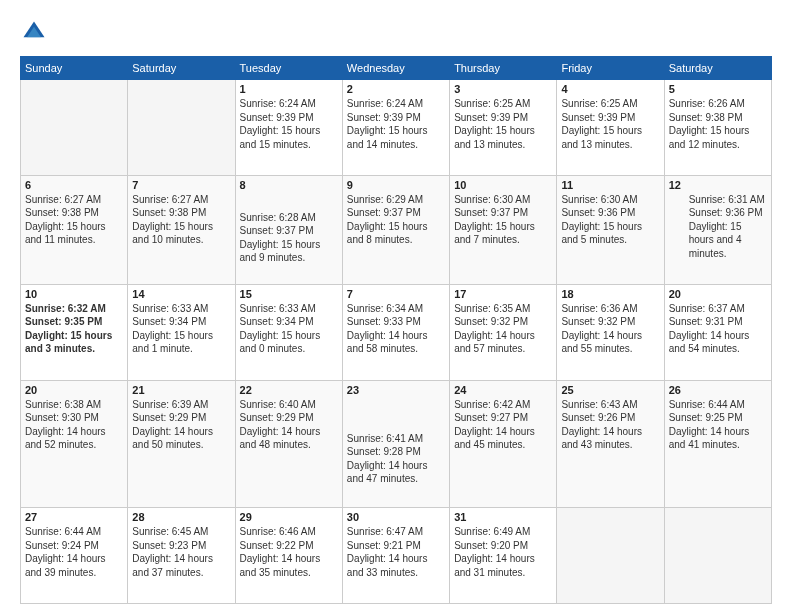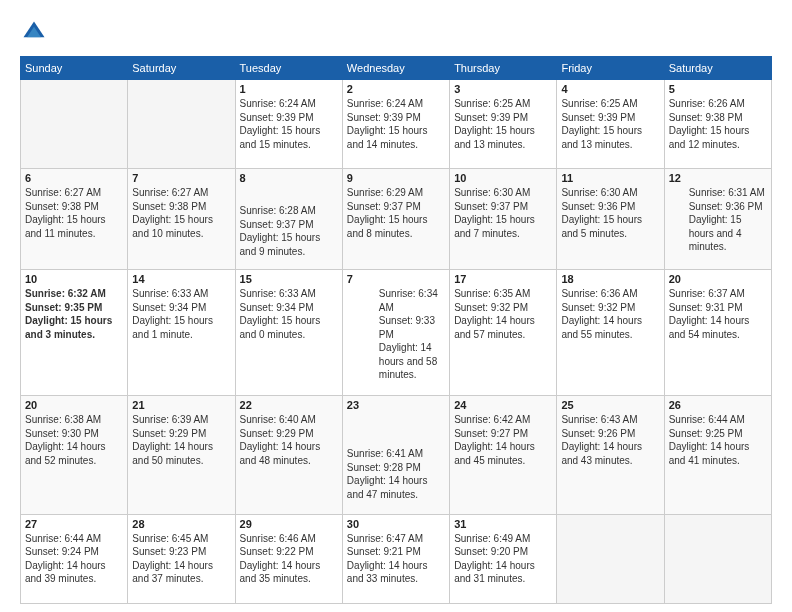--- a/index.html
+++ b/index.html
@@ -233,21 +233,21 @@
 Daylight: 15 hours and 1 minute.</div>
           </td>
           <td>
             <div class="day-num">15</div>
             <div class="day-info" style="white-space: pre-line;">Sunrise: 6:33 AM
 Sunset: 9:34 PM
 Daylight: 15 hours and 0 minutes.</div>
           </td>
           <td>
             <div class="day-num">7</div>
-            <div class="day-info" style="white-space: pre-line; margin-left: 32px;">Sunrise: 6:34 AM
+            <div class="day-info" style="white-space: pre-line;">Sunrise: 6:34 AM
 Sunset: 9:33 PM
 Daylight: 14 hours and 58 minutes.</div>
           </td>
           <td>
             <div class="day-num">17</div>
             <div class="day-info" style="white-space: pre-line;">Sunrise: 6:35 AM
 Sunset: 9:32 PM
 Daylight: 14 hours and 57 minutes.</div>
           </td>
           <td>

